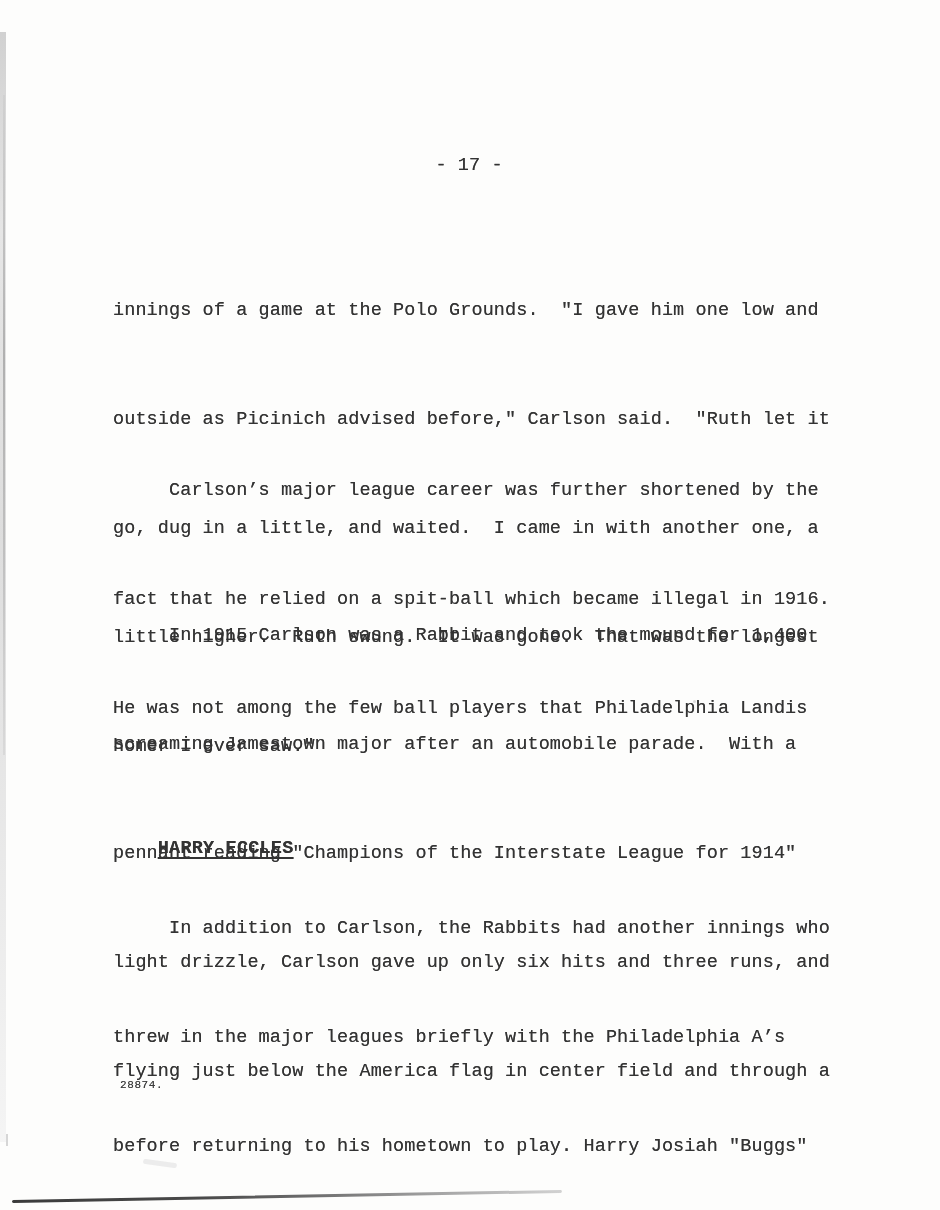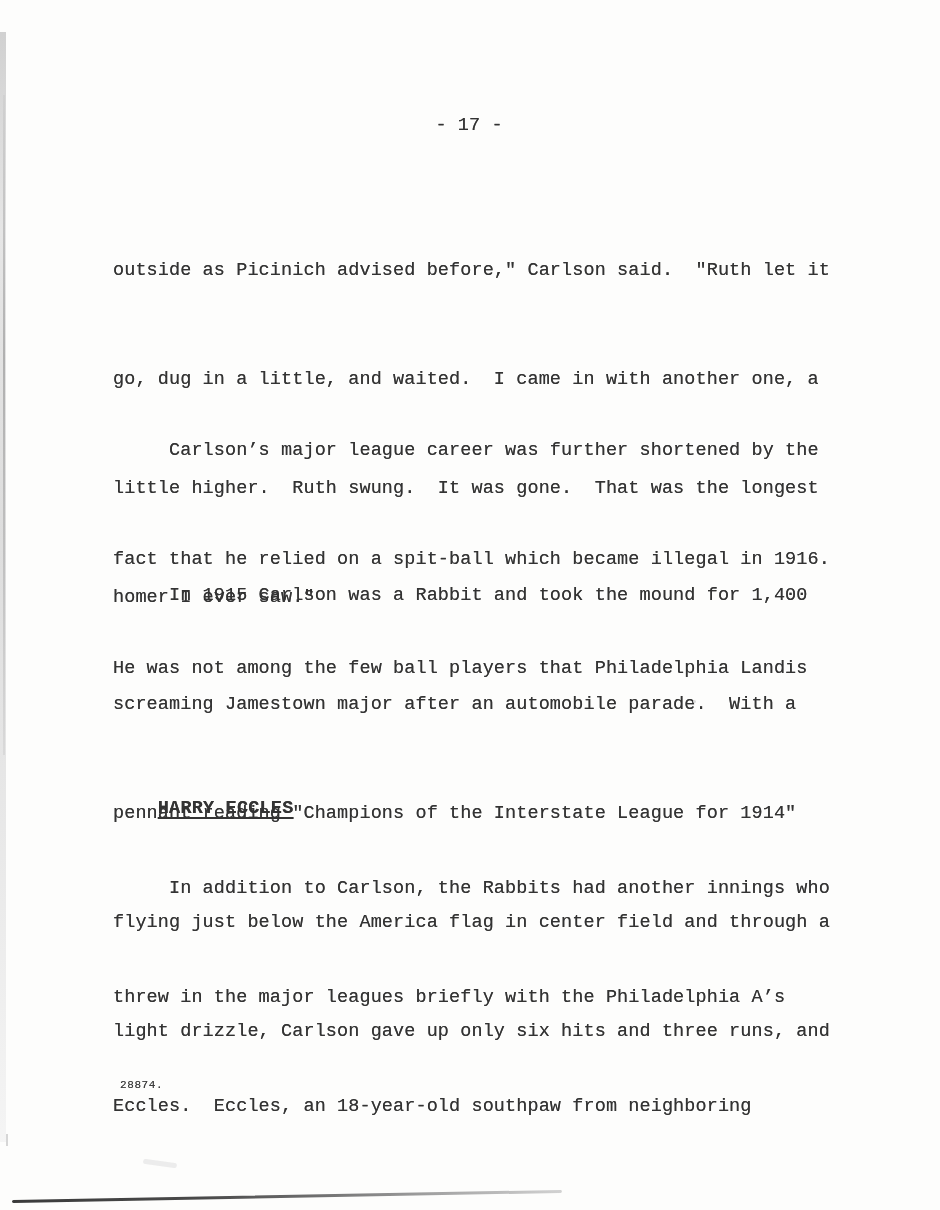--- a/index.html
+++ b/index.html
@@ -21,20 +21,21 @@
     white-space: pre;
     font-size: 18.5px;
     line-height: 36.35px;
     letter-spacing: 0.1px;
     color: #333333;
     text-shadow: 0 0 0.6px rgba(45,45,45,0.75);
   }
   .col {
     left: 113px;
     width: 712px;
+    margin-top: 40px;
   }
   .page-number {
     top: 108px;
     text-align: center;
   }
   .para-1 { top: 180px; }
   .para-2 { top: 360px; }
   .para-3 { top: 505px; }
   .heading-wrap {
     top: 755px;
@@ -111,47 +112,49 @@
 
 <div class="sheet">
 
   <div class="edge-stripe-left"></div>
   <div class="edge-line-left"></div>
   <div class="edge-tick-bottom-left"></div>
 
   <div class="typed col page-number">- 17 -</div>
 
   <div class="typed col para-1">
+    <div>innings of a game at the Polo Grounds.  "I gave him one low and</div>
     <div>outside as Picinich advised before," Carlson said.  "Ruth let it</div>
     <div>go, dug in a little, and waited.  I came in with another one, a</div>
     <div>little higher.  Ruth swung.  It was gone.  That was the longest</div>
     <div>homer I ever saw."</div>
   </div>
 
   <div class="typed col para-2">
     <div>     Carlson’s major league career was further shortened by the</div>
     <div>fact that he relied on a spit-ball which became illegal in 1916.</div>
     <div>He was not among the few ball players that Philadelphia Landis</div>
   </div>
 
   <div class="typed col para-3">
     <div>     In 1915 Carlson was a Rabbit and took the mound for 1,400</div>
     <div>screaming Jamestown major after an automobile parade.  With a</div>
     <div>pennant reading "Champions of the Interstate League for 1914"</div>
+    <div>light drizzle, Carlson gave up only six hits and three runs, and</div>
     <div>flying just below the America flag in center field and through a</div>
-    <div>light drizzle, Carlson gave up only six hits and three runs, and</div>
   </div>
 
   <div class="typed col heading-wrap">
     <span class="heading-text">HARRY ECCLES</span>
   </div>
 
   <div class="typed col para-4">
     <div>     In addition to Carlson, the Rabbits had another innings who</div>
     <div>threw in the major leagues briefly with the Philadelphia A’s</div>
+    <div>before returning to his hometown to play. Harry Josiah "Buggs"</div>
     <div>Eccles.  Eccles, an 18-year-old southpaw from neighboring</div>
     
     
     
   </div>
 
   <div class="footer-code">28874.</div>
 
   <div class="speck-1"></div>
   <div class="smudge-1"></div>

